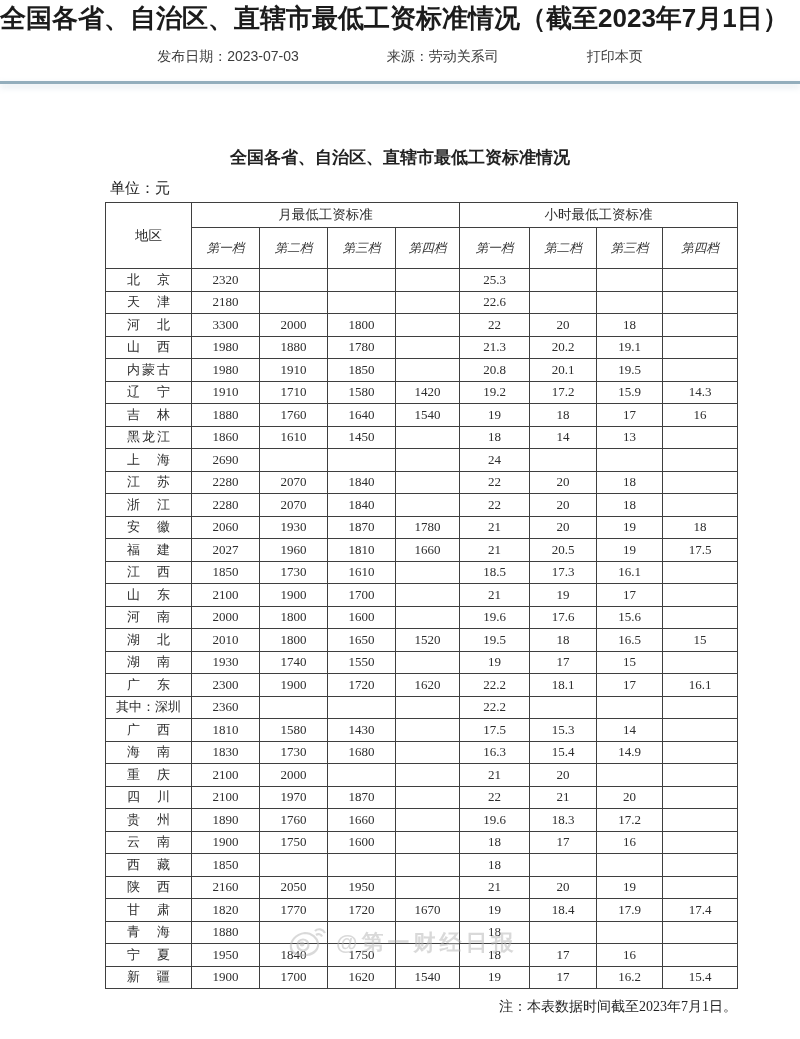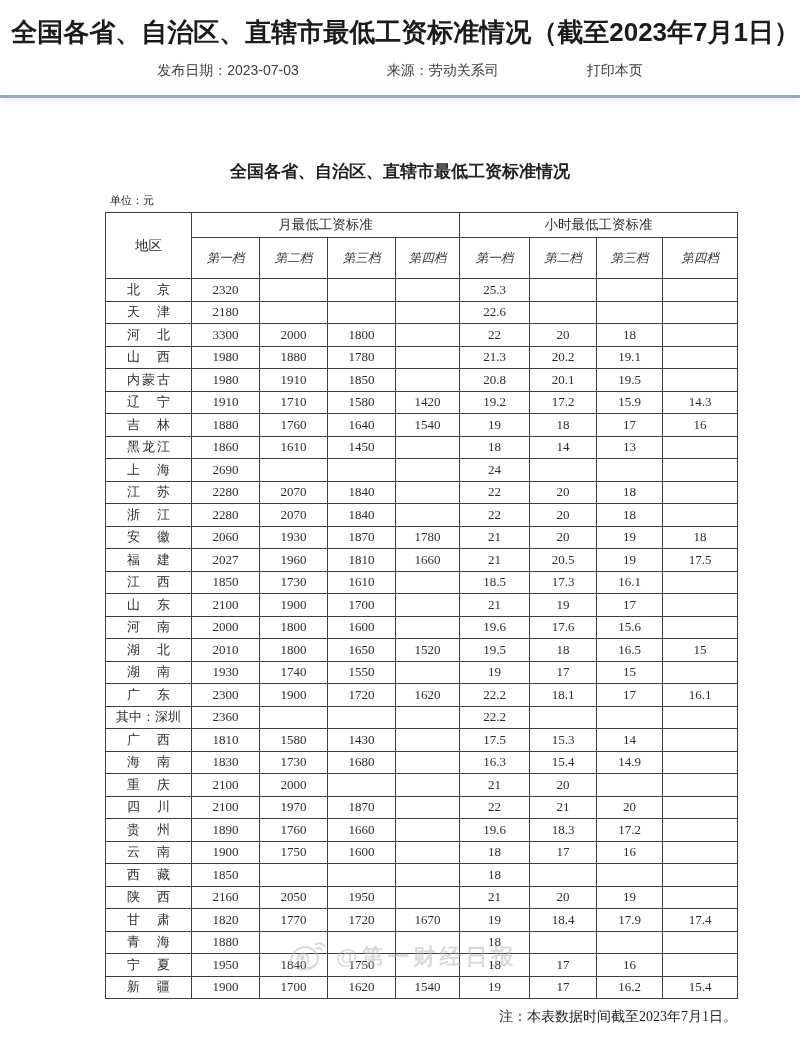--- a/index.html
+++ b/index.html
@@ -1,34 +1,34 @@
 <!DOCTYPE html>
 <html><head>
 <meta charset="utf-8">
 <style>
   * { margin:0; padding:0; box-sizing:border-box; }
   html,body { width:800px; height:1039px; background:#ffffff; overflow:hidden;
               font-family:"Liberation Sans", sans-serif; }
   
-  .page-header { padding-top:14px; text-align:right; }
+  .page-header { text-align:left; }
   .main-title { font-size:26px; font-weight:bold; color:#1b1b1b;
                 letter-spacing:0px; line-height:36px;
                 font-family:"Liberation Sans", sans-serif; }
   .meta-row { margin-top:12px; display:flex; justify-content:center;
               gap:88px; font-size:14px; color:#3c3c3c; }
   .meta-item { white-space:nowrap; }
   .print-link { color:#3c3c3c; text-decoration:none; cursor:pointer; }
   .separator { margin-top:15px; height:3px; background:#93aebc;
                box-shadow:0 3px 6px rgba(147,174,188,0.35); }
   
   .content { position:relative; }
   .table-title { margin-top:62px; text-align:center; font-size:17px;
                  font-weight:bold; color:#222;
                  font-family:"Liberation Serif", serif; }
-  .unit-label { margin:10px 0 4px 110px; font-size:11px; color:#222;
+  .unit-label { margin:10px 0 4px 110px; font-size:15px; color:#222;
                 font-family:Liberation Serif, serif; }
   table.wage-table { border-collapse:collapse; margin-left:105px;
                      width:632px; table-layout:fixed;
                      font-family:"Liberation Serif", serif; color:#2d2d2d; }
   .wage-table th, .wage-table td { border:1px solid #3f3f3f; text-align:center;
                                    font-weight:normal; overflow:hidden; }
   .group-header { height:25px; font-size:13.5px; }
   .tier-header  { height:41px; font-size:12.5px; font-style:italic; color:#333; }
   .region-header { font-size:13.5px; }
   .wage-table td { height:22.5px; font-size:13px; }

